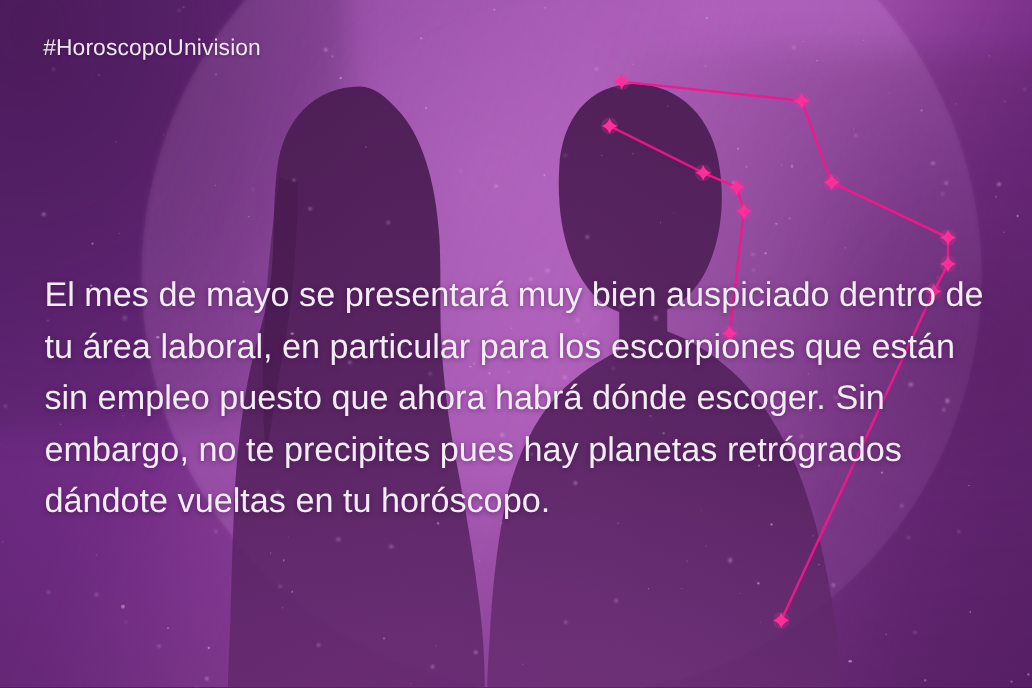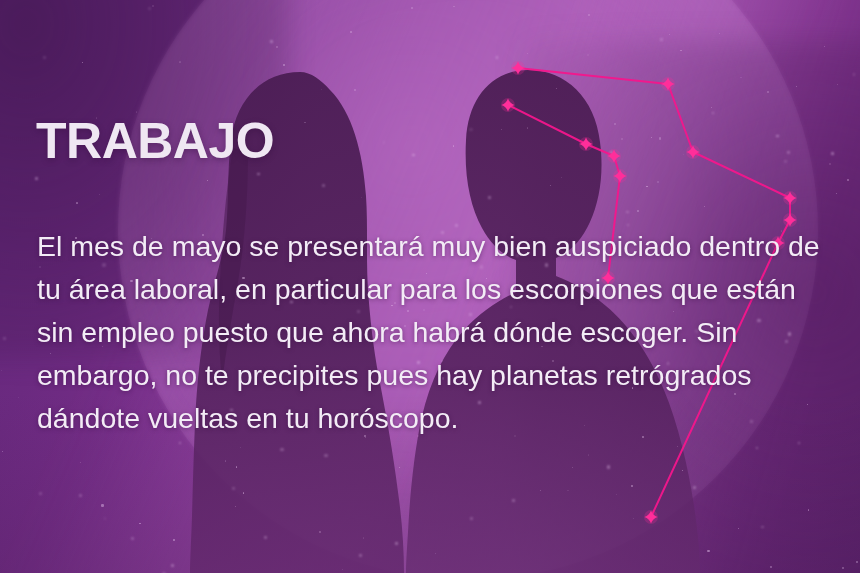--- a/index.html
+++ b/index.html
@@ -519,17 +519,17 @@
             Q776.31 241.31 778 236.5 Z" fill="#ff2e9a"></path>
         <circle cx="651" cy="517" r="7" fill="#ff2e9a" opacity="0.22"></circle>
         <path d="M651 510.5 Q652.69 515.31 657.5 517
             Q652.69 518.69 651 523.5
             Q649.31 518.69 644.5 517
             Q649.31 515.31 651 510.5 Z" fill="#ff2e9a"></path>
       </g>
   </svg>
 
   <div id="content">
-    <h1 id="title">TRABAJO</h1>
+    <div id="hashtag">#HoroscopoUnivision</div>
     <p id="body-copy">El mes de mayo se presentará muy bien auspiciado dentro de tu área laboral, en particular para los escorpiones que están sin empleo puesto que ahora habrá dónde escoger. Sin embargo, no te precipites pues hay planetas retrógrados dándote vueltas en tu horóscopo.</p>
   </div>
 
 </div>
 
 </body></html>

